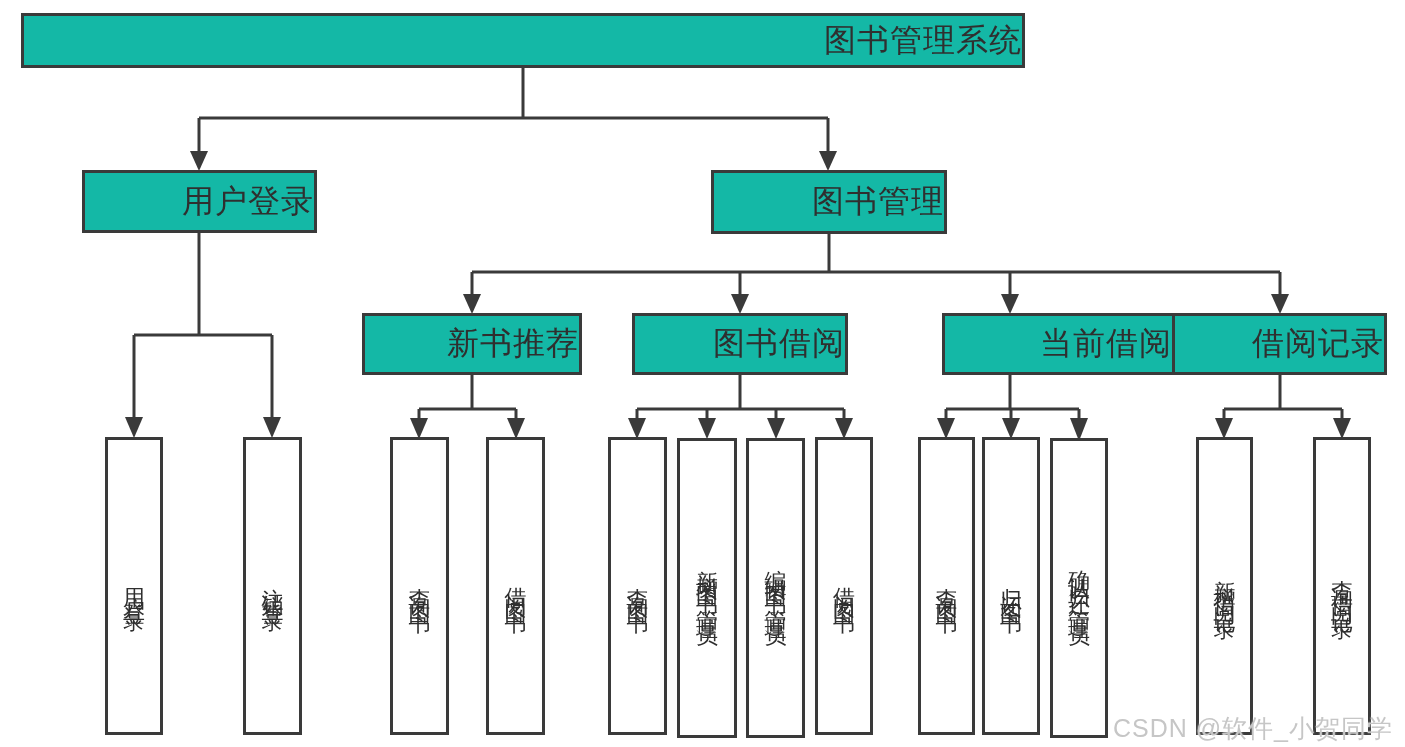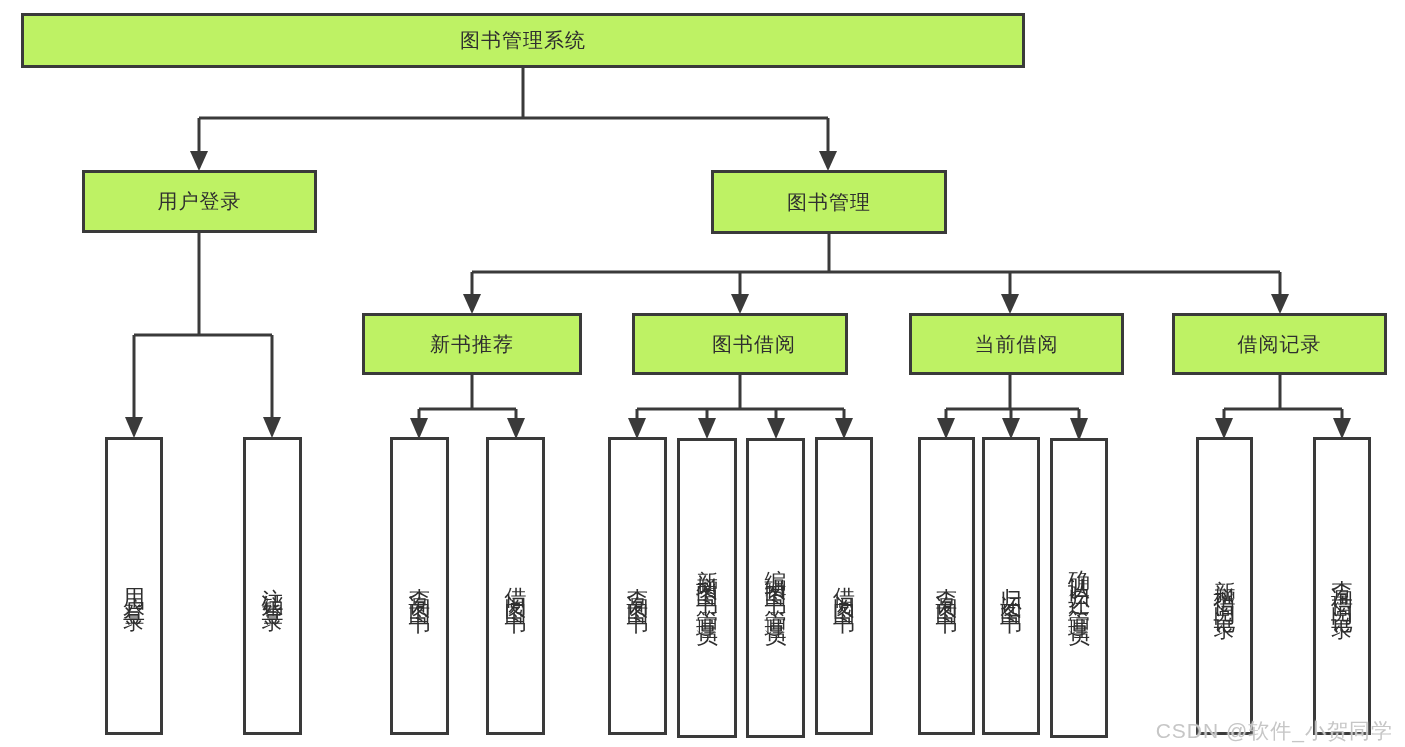--- a/index.html
+++ b/index.html
@@ -23,24 +23,24 @@
     position: absolute; left: 0; top: 0;
     width: 1405px; height: 747px;
   }
   .rail { stroke: var(--line); stroke-width: 3; fill: none; }
   .arrowline { stroke: var(--line); stroke-width: 3; }
   .arrowhead { fill: var(--line); stroke: none; }
   .node {
     position: absolute;
     box-sizing: border-box;
     border: 3px solid var(--line);
-    background: #bef264;
-    display: flex; align-items: center; justify-content: center;
+    background: #14b8a6;
+    display: flex; align-items: center; justify-content: flex-end;
     color: var(--text);
-    font-size: 20px;
+    font-size: 32px;
     letter-spacing: 1px;
   }
   .leaf {
     position: absolute;
     box-sizing: border-box;
     border: 3px solid var(--line);
     background: #fff;
     display: flex; align-items: center; justify-content: center;
     color: var(--text);
   }
@@ -49,21 +49,21 @@
     text-orientation: mixed;
     font-size: 22px;
     line-height: 1.1;
     letter-spacing: 8px;
     color: var(--text);
     white-space: nowrap;
   }
   .watermark {
     position: absolute;
     right: 12px; bottom: 2px;
-    font-size: 21px;
+    font-size: 25px;
     color: var(--watermark);
     text-shadow: 0 0 2px #ffffff;
     z-index: 10;
     letter-spacing: 1px;
   }
 </style>
 </head>
 <body>
 
 <div class="canvas">
@@ -134,21 +134,21 @@
   <div class="node" style="left:362px; top:313px; width:220px; height:62px;">
     <span>新书推荐</span>
   </div>
 
   <div class="node" style="left:711px; top:170px; width:236px; height:64px;">
     <span>图书管理</span>
   </div>
   <div class="node" style="left:632px; top:313px; width:216px; height:62px;padding-left:28px;">
     <span>图书借阅</span>
   </div>
-  <div class="node" style="left:909px; top:313px; width:215px; height:62px;">
+  <div class="node" style="left:942px; top:313px; width:233px; height:62px;">
     <span>当前借阅</span>
   </div>
   <div class="node" style="left:1172px; top:313px; width:215px; height:62px;">
     <span>借阅记录</span>
   </div>
 
   <div class="leaf" style="left:105px; top:437px; width:58px; height:298px;">
     <span class="vtext">用户登录</span>
   </div>
   <div class="leaf" style="left:243px; top:437px; width:59px; height:298px;">

